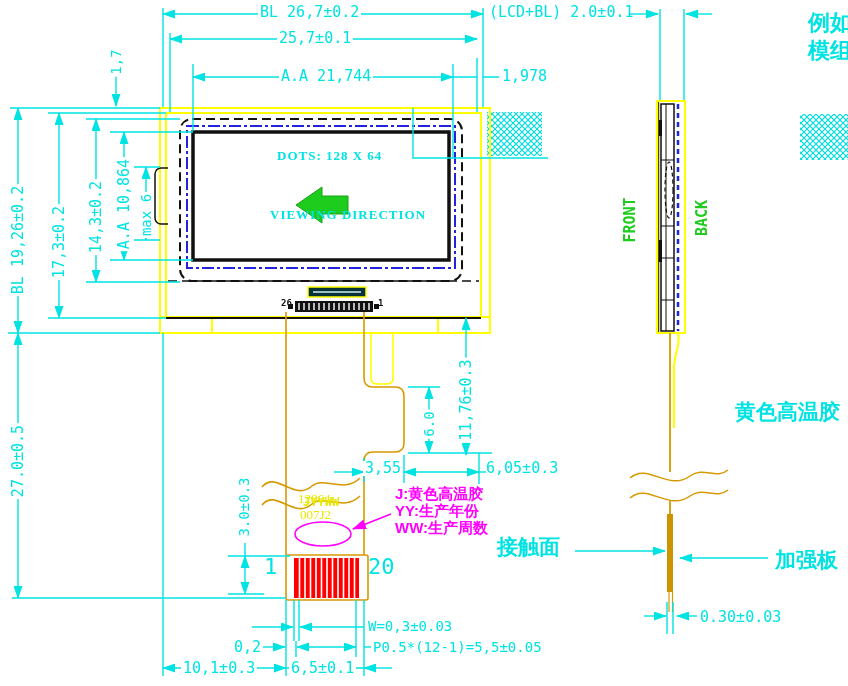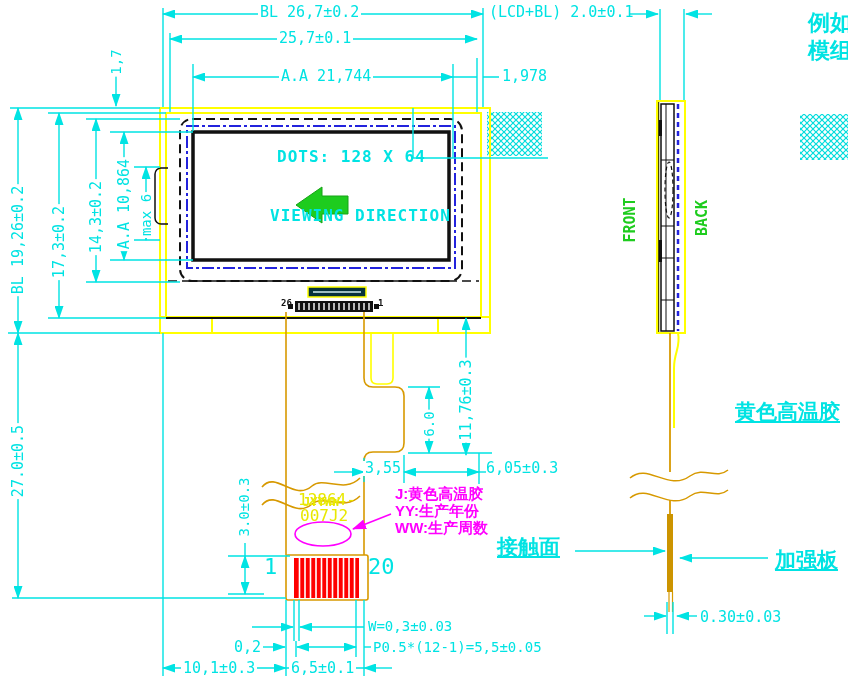--- a/index.html
+++ b/index.html
@@ -3,22 +3,22 @@
 <meta charset="utf-8">
 <style>
   html,body{margin:0;padding:0;background:#fff;}
   .stage{position:relative;width:848px;height:686px;background:#ffffff;overflow:hidden;
          font-family:"DejaVu Sans Mono","Liberation Mono",monospace;}
   svg{position:absolute;left:0;top:0;}
   .t{position:absolute;white-space:nowrap;color:#00e3e3;line-height:1;
      font-family:"DejaVu Sans Mono","Liberation Mono",monospace;}
   .bg{background:#ffffff;padding:0 2px;}
   .v{transform:translate(-50%,-50%) rotate(-90deg);transform-origin:center center;}
-  .s9{font-size:9px;text-align:center;} .s12{font-size:12px;} .s13{font-size:16px;} .s14{font-size:14px;}
-  .s15{font-size:15px;} .s21{font-size:21px;text-decoration:underline;} .s22{font-size:22px;}
+  .s9{font-size:9px;text-align:center;} .s12{font-size:12px;} .s13{font-size:13px;font-family:Liberation Serif, serif;} .s14{font-size:14px;}
+  .s15{font-size:15px;} .s21{font-size:21px;} .s22{font-size:22px;}
   .b{font-weight:bold;}
   .blk{color:#111;}
   .yel{color:#e8e800;}
   .mag{color:#ff00ff;}
   .grn{color:#1ecc1e;}
   .cn{font-family:"Liberation Sans",sans-serif;font-weight:bold;}
 </style>
 </head>
 <body>
 

